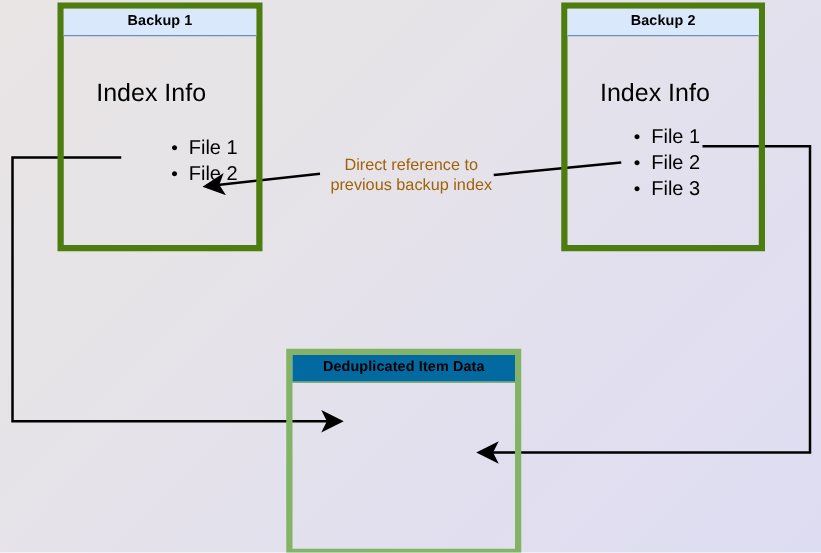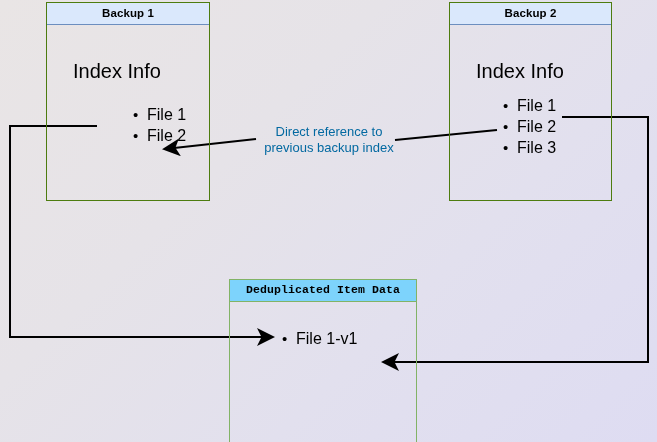--- a/index.html
+++ b/index.html
@@ -25,21 +25,21 @@
     top: 0;
     width: 657px;
     height: 442px;
     pointer-events: none;
   }
 
   
   .node {
     position: absolute;
     box-sizing: border-box;
-    border: 1px solid #4d7c0f;
+    border: 5px solid #4d7c0f;
     background: transparent;
   }
   .node .node-header {
     box-sizing: border-box;
     height: 22px;
     line-height: 20px;
     text-align: center;
     font-size: 11.5px;
     font-weight: bold;
     color: #000000;
@@ -48,23 +48,22 @@
     letter-spacing: 0.1px;
   }
   .node .node-body {
     position: relative;
     height: calc(100% - 22px);
   }
   .node.green {
     border-color: #82b366;
   }
   .node.green .node-header {
-    background: #7dd3fc;
+    background: #0369a1;
     border-bottom-color: #82b366;
-    font-family: Liberation Mono, monospace;
   }
 
   
   .index-title {
     position: absolute;
     font-size: 20px;
     color: #000;
     white-space: nowrap;
   }
   ul.file-list {
@@ -87,21 +86,21 @@
     top: 0;
     font-size: 15px;
     line-height: 21px;
   }
 
   
   .edge-label {
     position: absolute;
     font-size: 13px;
     line-height: 16px;
-    color: #0369a1;
+    color: #a16207;
     text-align: center;
     white-space: pre-line;
   }
 </style>
 </head>
 <body>
 
 <div id="canvas">
 
   <svg id="edges" viewBox="0 0 657 442" xmlns="http://www.w3.org/2000/svg">
@@ -150,21 +149,20 @@
         <li>File 2</li>
         <li>File 3</li>
       </ul>
     </div>
   </div>
 
   <div class="node green" style="left:229px; top:279px; width:188px; height:165px;">
     <div class="node-header">Deduplicated Item Data</div>
     <div class="node-body">
       <ul class="file-list" style="left:50px; top:26px;">
-        <li>File 1-v1</li>
       </ul>
     </div>
   </div>
 
   <div class="edge-label" style="left:249px; top:124px; width:160px;">Direct reference to
 previous backup index</div>
 
 </div>
 
 </body></html>

